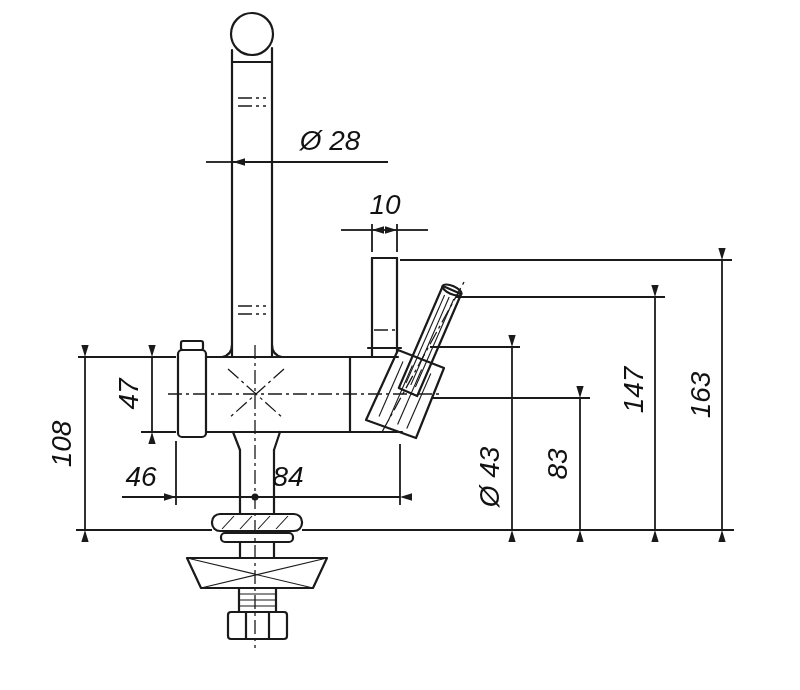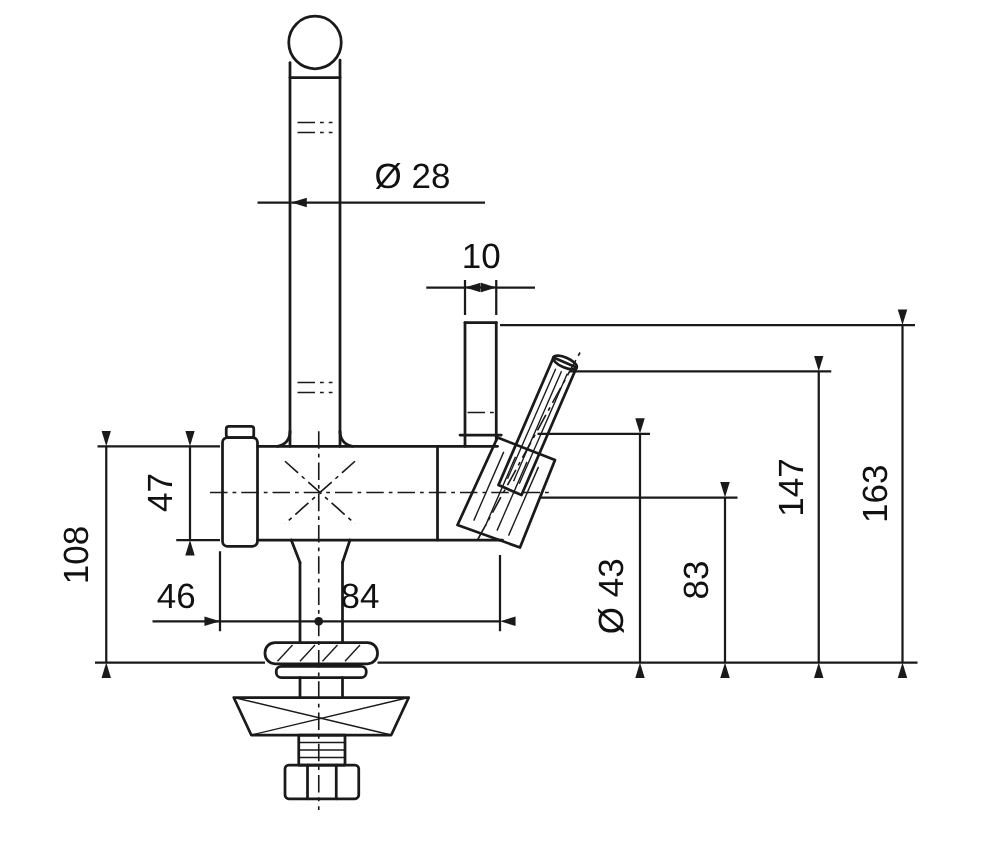--- a/index.html
+++ b/index.html
@@ -7,20 +7,21 @@
     padding: 0;
     background: #ffffff;
     font-family: "Liberation Sans", sans-serif;
   }
   .frame {
     position: relative;
     width: 800px;
     height: 690px;
     background: #ffffff;
     overflow: hidden;
+    font-style: italic;
   }
   svg { display: block; }
   .outline { stroke: #1a1a1a; stroke-width: 2.2; fill: none; stroke-linecap: round; stroke-linejoin: round; }
   .thin    { stroke: #1a1a1a; stroke-width: 1.1; fill: none; }
   .cl      { stroke: #1a1a1a; stroke-width: 1.3; fill: none; stroke-dasharray: 14 4 3 4; }
   .dim     { stroke: #1a1a1a; stroke-width: 1.8; fill: none; }
   .num {
     font-family: "Liberation Sans", sans-serif;
     font-size: 28px;
     fill: #111111;

